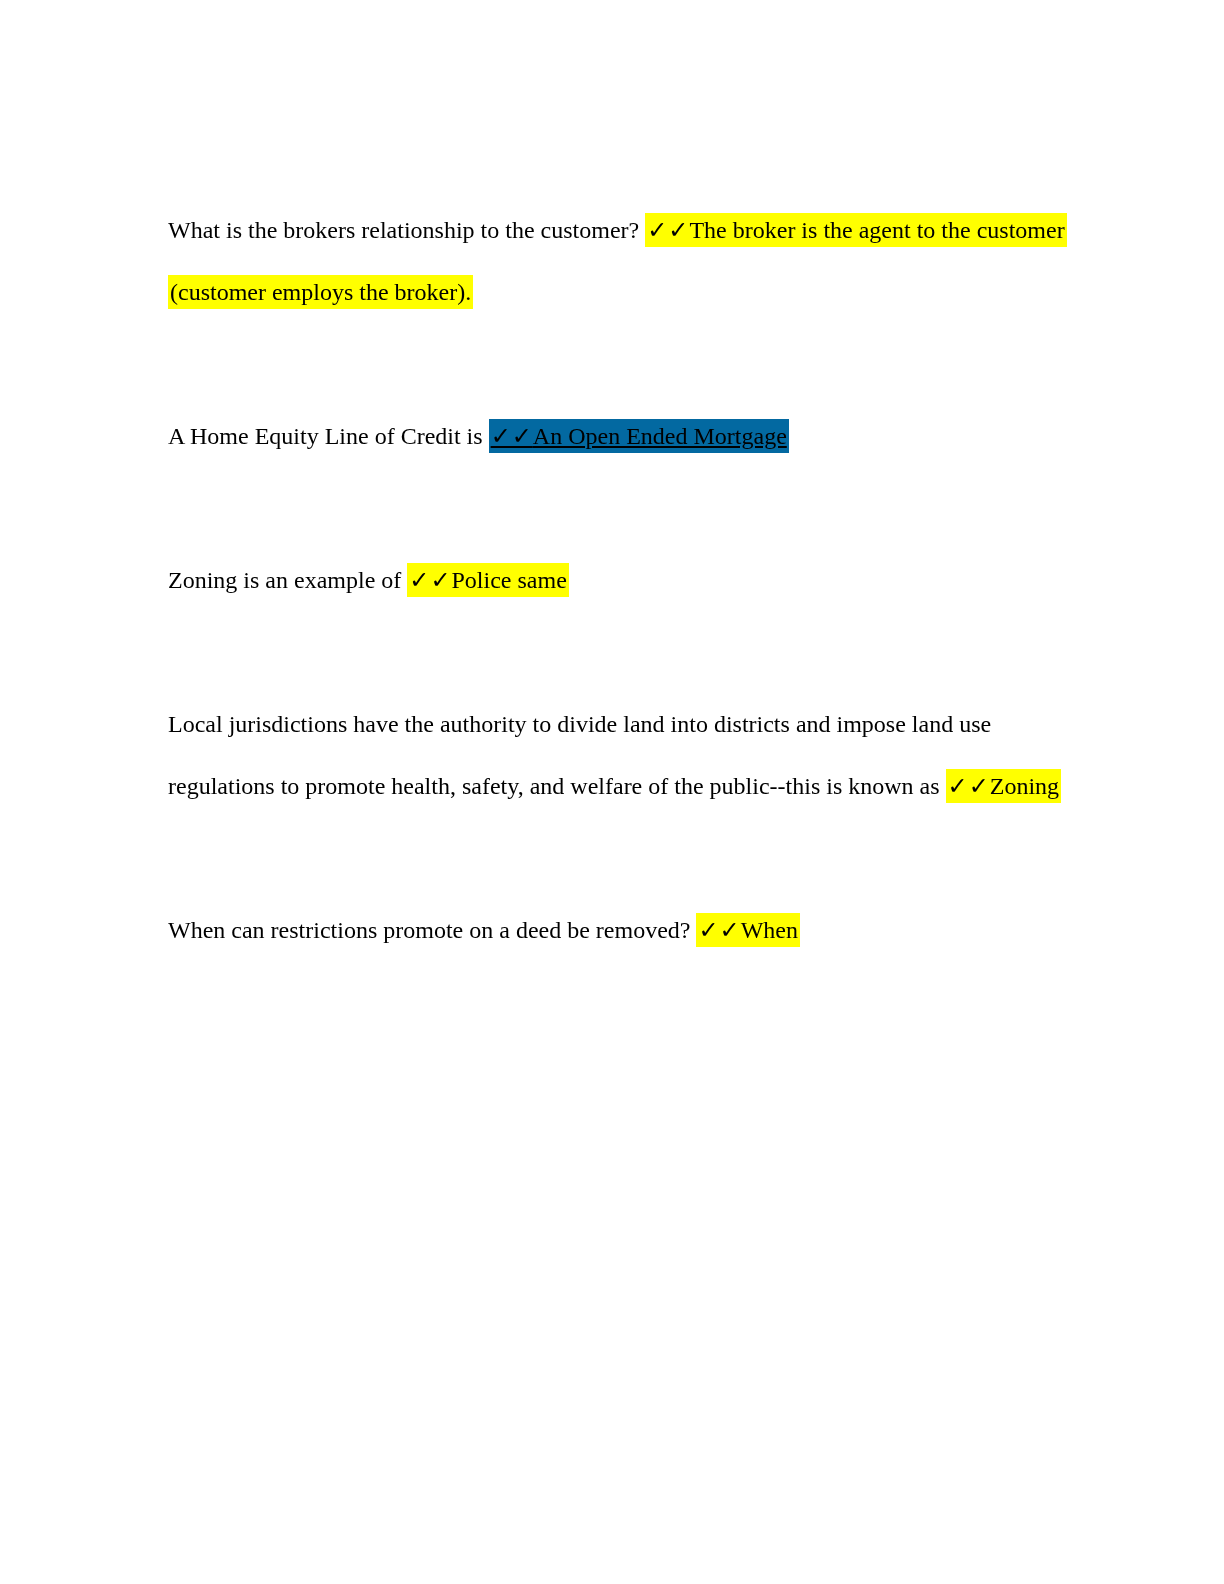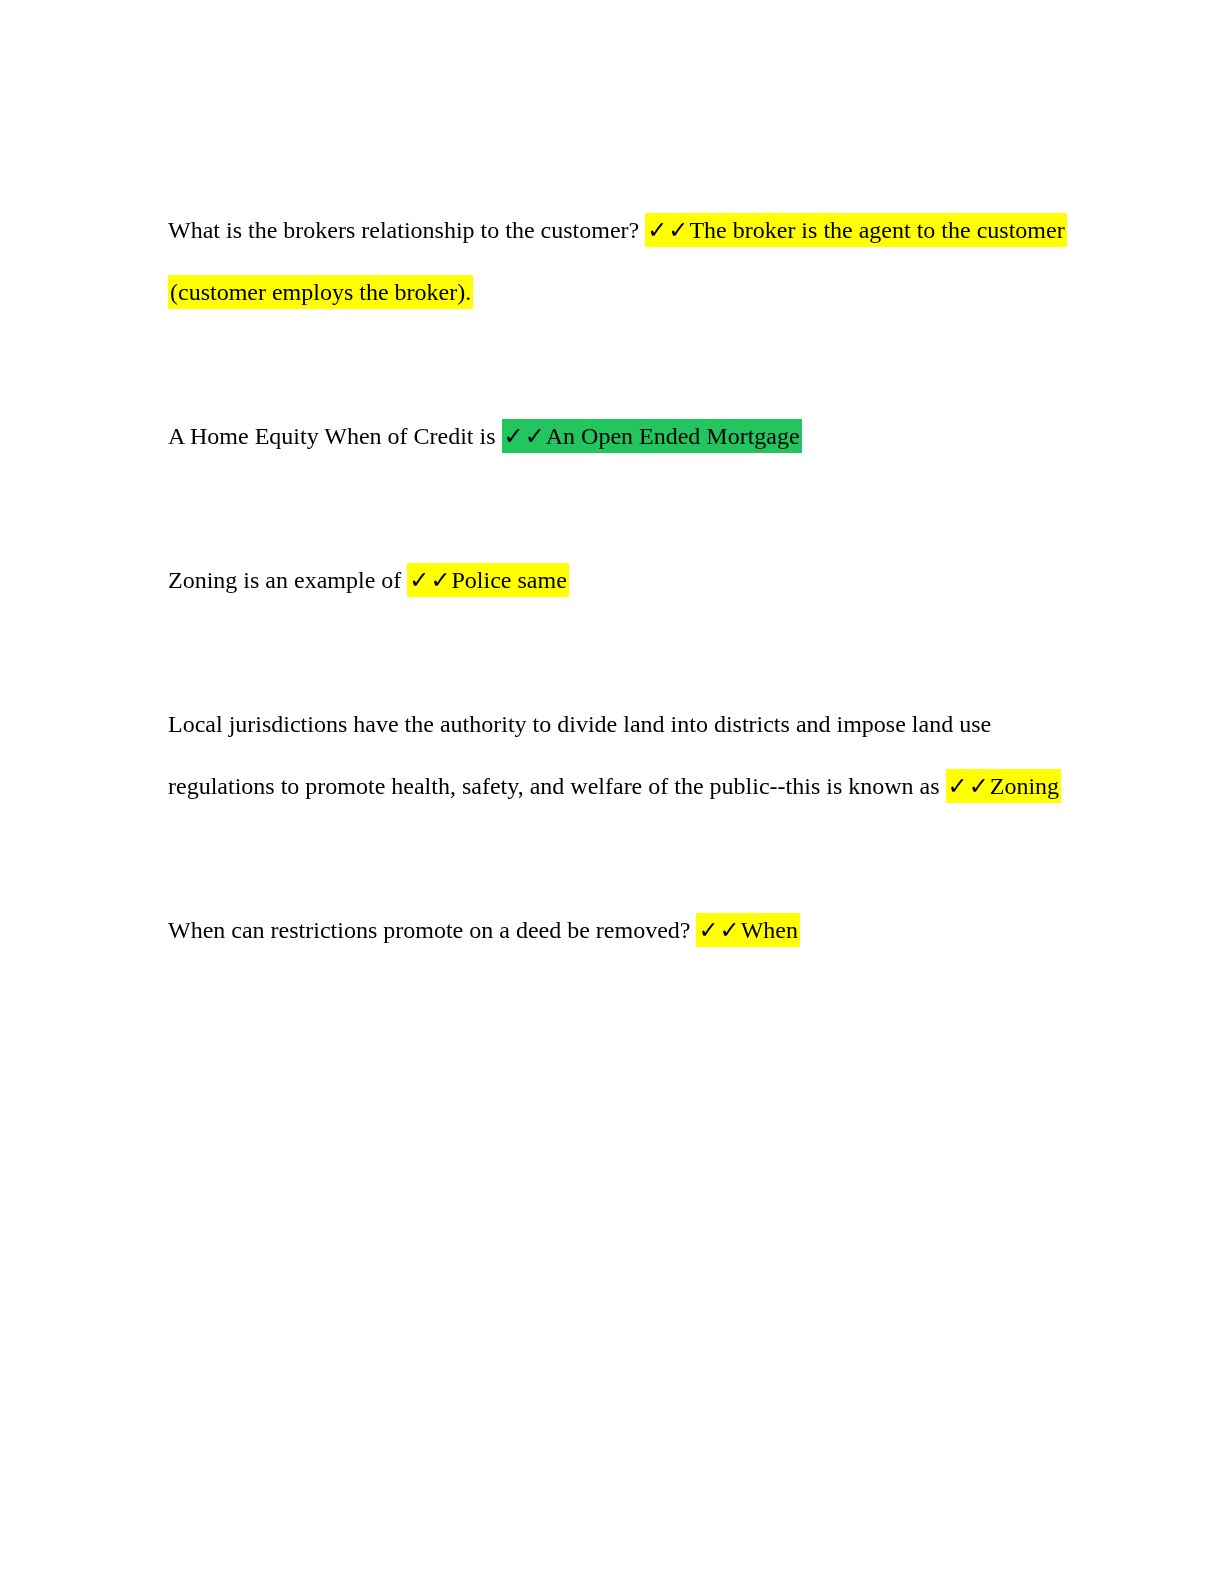--- a/index.html
+++ b/index.html
@@ -39,21 +39,21 @@
   }
 </style>
 </head>
 <body>
 
 <div class="page">
   <div id="qa-container">
   <p class="qa"><span class="q">What is the brokers relationship to the customer? </span><span class="hl" style="background: rgb(255, 255, 0);"><span class="check">✓✓</span><span class="a">The broker is the agent to the customer (customer employs the broker).</span></span></p>
 
 
-  <p class="qa"><span class="q">A Home Equity When of Credit is </span><span class="hl" style="background: #22c55e;"><span class="check">✓✓</span><span class="a">An Open Ended Mortgage</span></span></p>
+  <p class="qa"><span class="q">A Home Equity Line of Credit is </span><span class="hl" style="background: #0369a1; text-decoration: underline;"><span class="check">✓✓</span><span class="a">An Open Ended Mortgage</span></span></p>
 
 
   <p class="qa"><span class="q">Zoning is an example of </span><span class="hl" style="background: rgb(255, 255, 0);"><span class="check">✓✓</span><span class="a">Police same</span></span></p>
 
   <p class="qa"><span class="q">Local jurisdictions have the authority to divide land into districts and impose land use regulations to promote health, safety, and welfare of the public--this is known as </span><span class="hl" style="background: rgb(255, 255, 0); text-align: center;"><span class="check">✓✓</span><span class="a">Zoning</span></span></p>
 
   <p class="qa"><span class="q">When can restrictions promote on a deed be removed? </span><span class="hl" style="background: rgb(255, 255, 0);"><span class="check">✓✓</span><span class="a">When</span></span></p>
 </div>
 </div>
 

